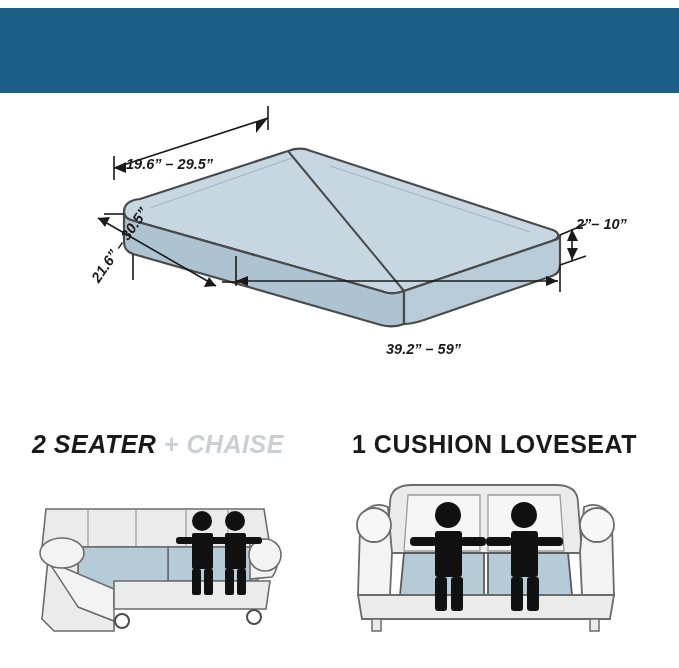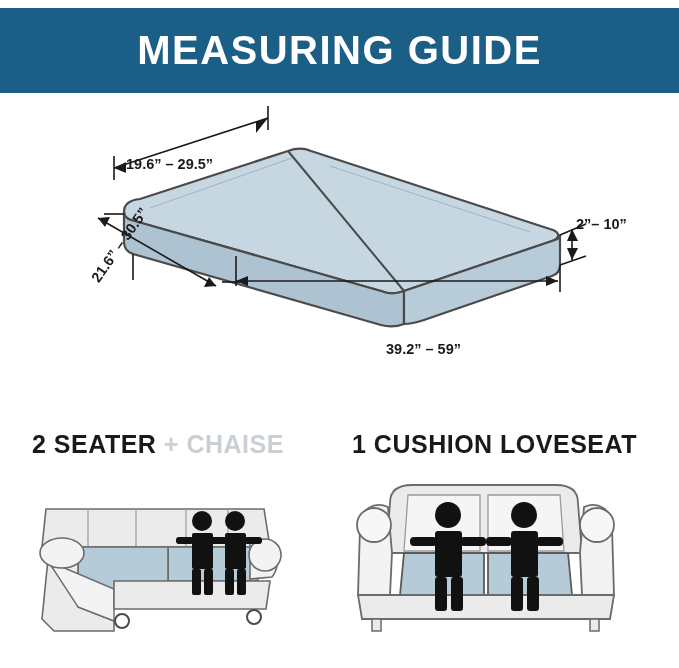--- a/index.html
+++ b/index.html
@@ -45,20 +45,21 @@
     font-family: "Liberation Sans", sans-serif;
   }
 
   
   .diagram {
     position: absolute;
     left: 0;
     top: 96px;
     width: 679px;
     height: 330px;
+    font-style: italic;
   }
   .diagram svg {
     display: block;
   }
   .dim-label {
     position: absolute;
     font-size: 14.5px;
     font-weight: bold;
     color: #1a1a1a;
     white-space: nowrap;
@@ -88,21 +89,21 @@
     position: absolute;
     left: 0;
     top: 430px;
     width: 679px;
     height: 238px;
   }
   .panel {
     position: absolute;
     top: 0;
   }
-  .panel-left { left: 18px; width: 310px; }
+  .panel-left { left: 18px; width: 310px; font-style: italic; }
   .panel-right { left: 338px; width: 320px; }
 
   .panel-title {
     font-size: 25px;
     font-weight: bold;
     color: #1a1a1a;
     letter-spacing: 0.5px;
     margin: 0;
     padding: 0 0 0 14px;
     white-space: nowrap;
@@ -115,21 +116,20 @@
     position: relative;
     margin-top: 10px;
   }
 </style>
 </head>
 <body>
 
 <div class="page">
 
   <div class="header-band"></div>
-  <div class="header-title">MEASURING GUIDE</div>
 
   <div class="diagram">
     <svg width="679" height="330" viewBox="0 0 679 330" xmlns="http://www.w3.org/2000/svg">
 
       <g>
 
         <path d="M20 118 L125 118 L125 148 L20 148 Z" fill="none" stroke="none"></path>
 
         <path d="M177 25 L497 25 L556 121 L237 209 Z" fill="#c6d7e2" stroke="#4a4a4a" stroke-width="2" stroke-linejoin="round"></path>
 

